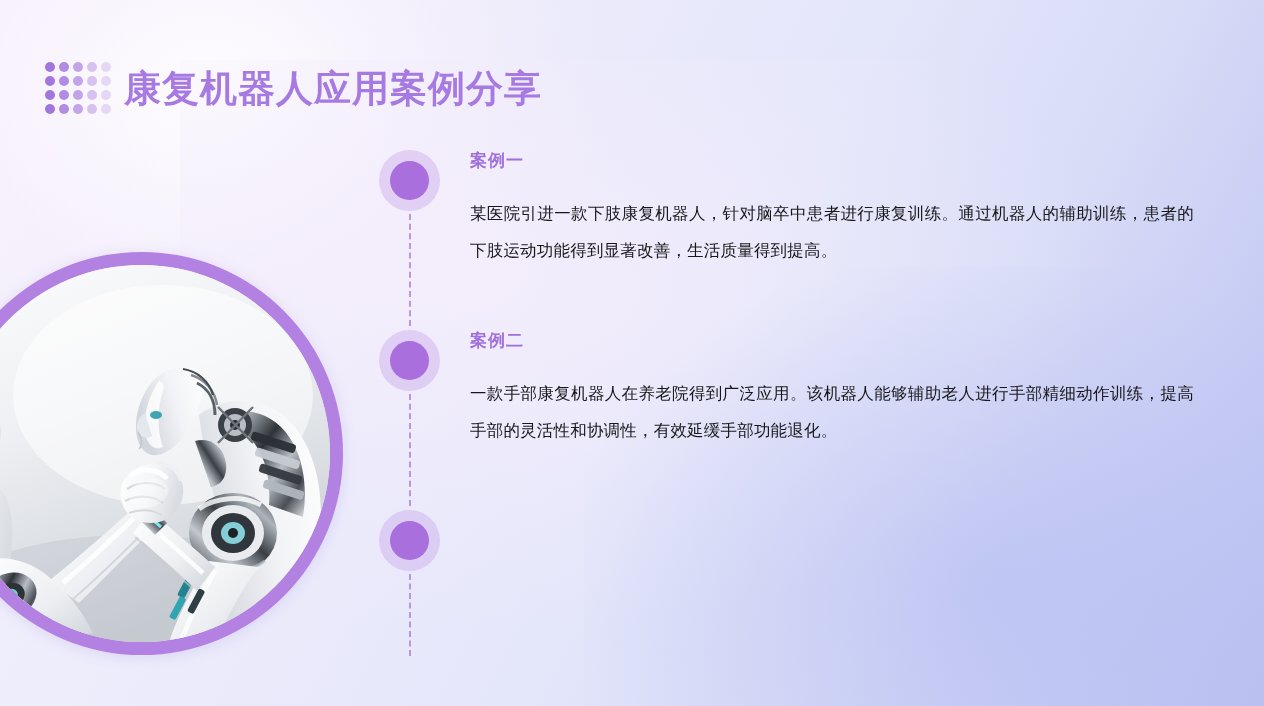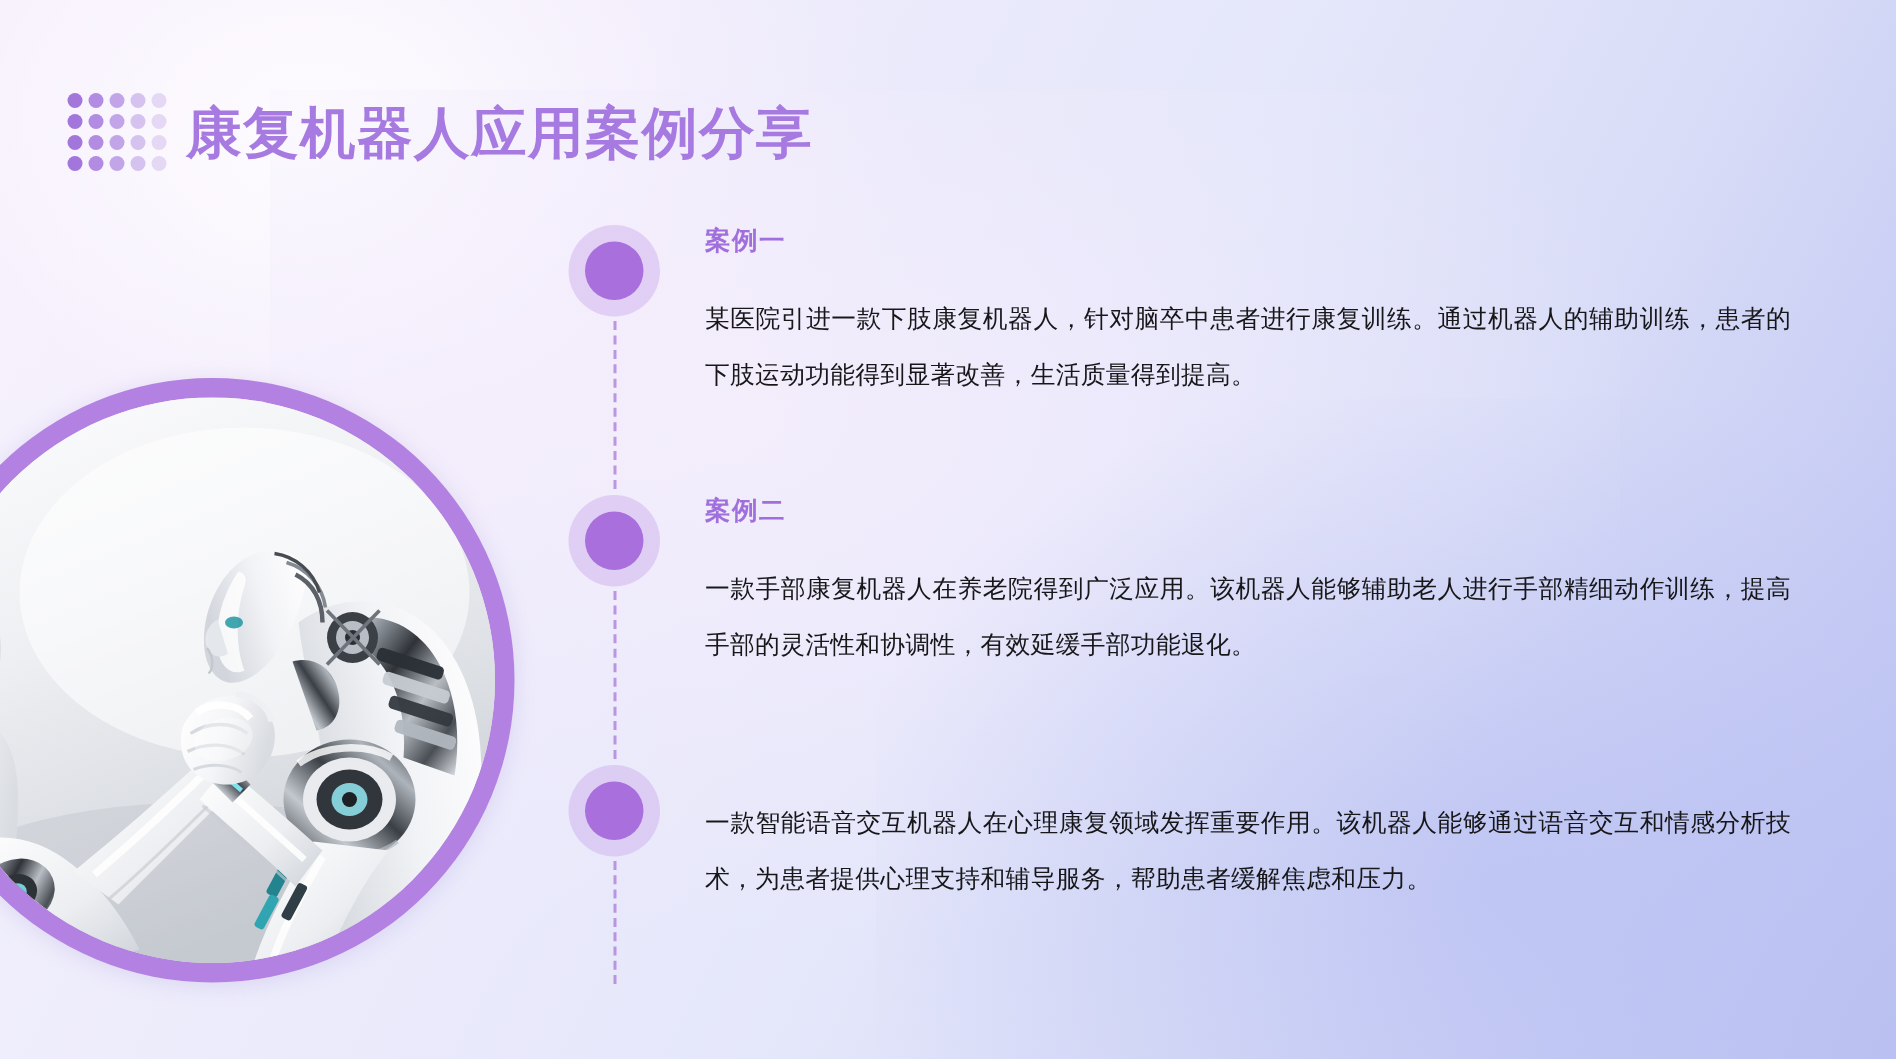--- a/index.html
+++ b/index.html
@@ -353,16 +353,15 @@
     <div class="case-title">案例一</div>
     <div class="case-body">某医院引进一款下肢康复机器人，针对脑卒中患者进行康复训练。通过机器人的辅助训练，患者的下肢运动功能得到显著改善，生活质量得到提高。</div>
   </div>
 
   <div class="case" style="top:329px;">
     <div class="case-title">案例二</div>
     <div class="case-body">一款手部康复机器人在养老院得到广泛应用。该机器人能够辅助老人进行手部精细动作训练，提高手部的灵活性和协调性，有效延缓手部功能退化。</div>
   </div>
 
   <div class="case" style="top:509px;">
-    <div class="case-body">一款智能语音交互机器人在心理康复领域发挥重要作用。该机器人能够通过语音交互和情感分析技术，为患者提供心理支持和辅导服务，帮助患者缓解焦虑和压力。</div>
   </div>
 
 </div>
 
 </body></html>

